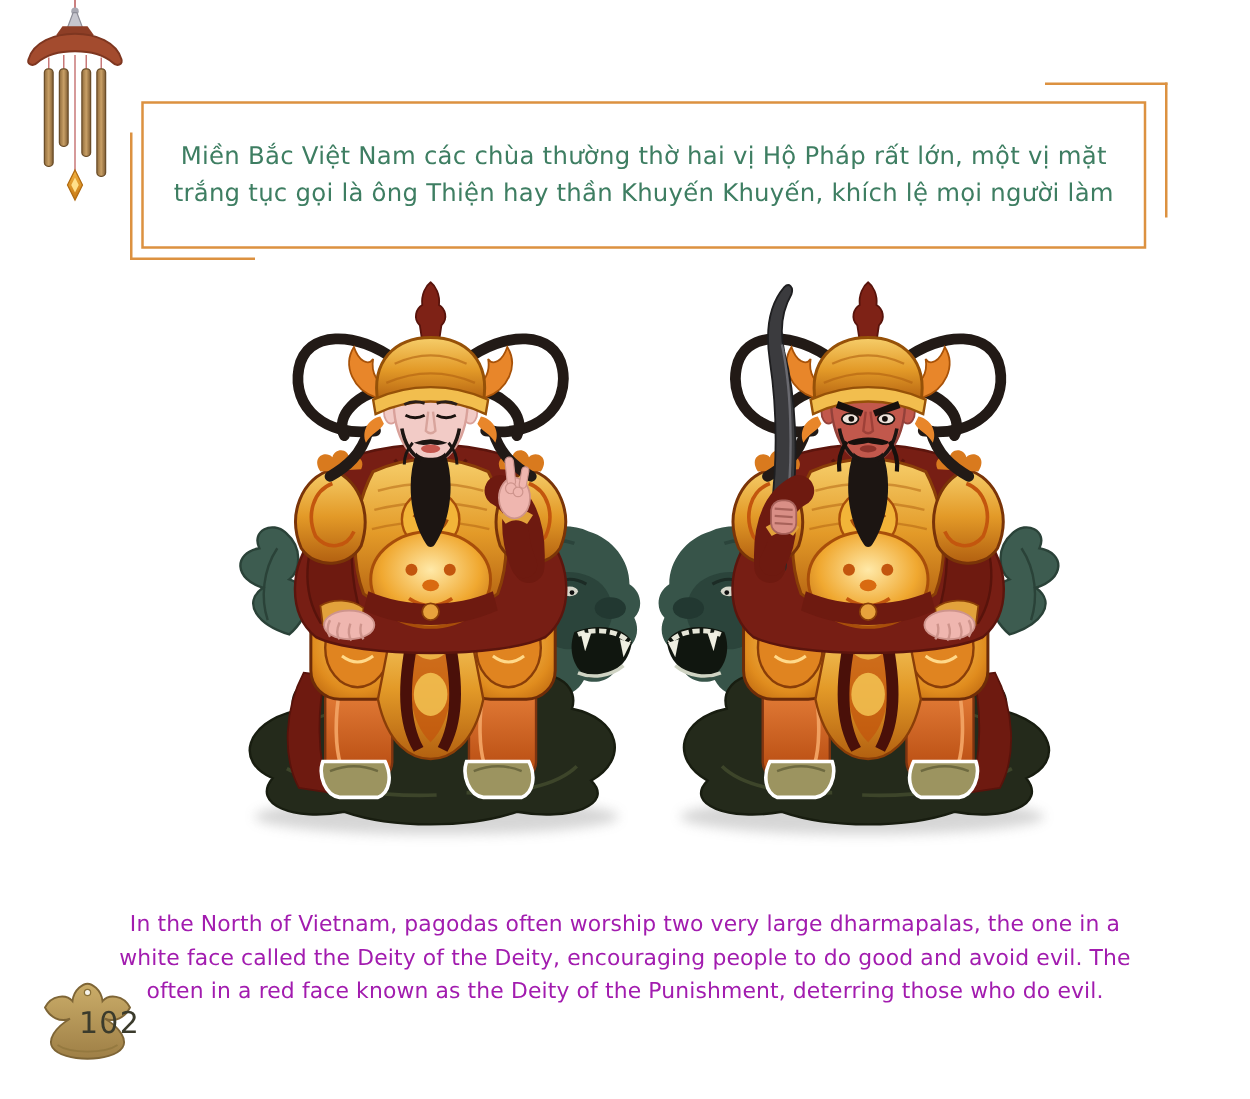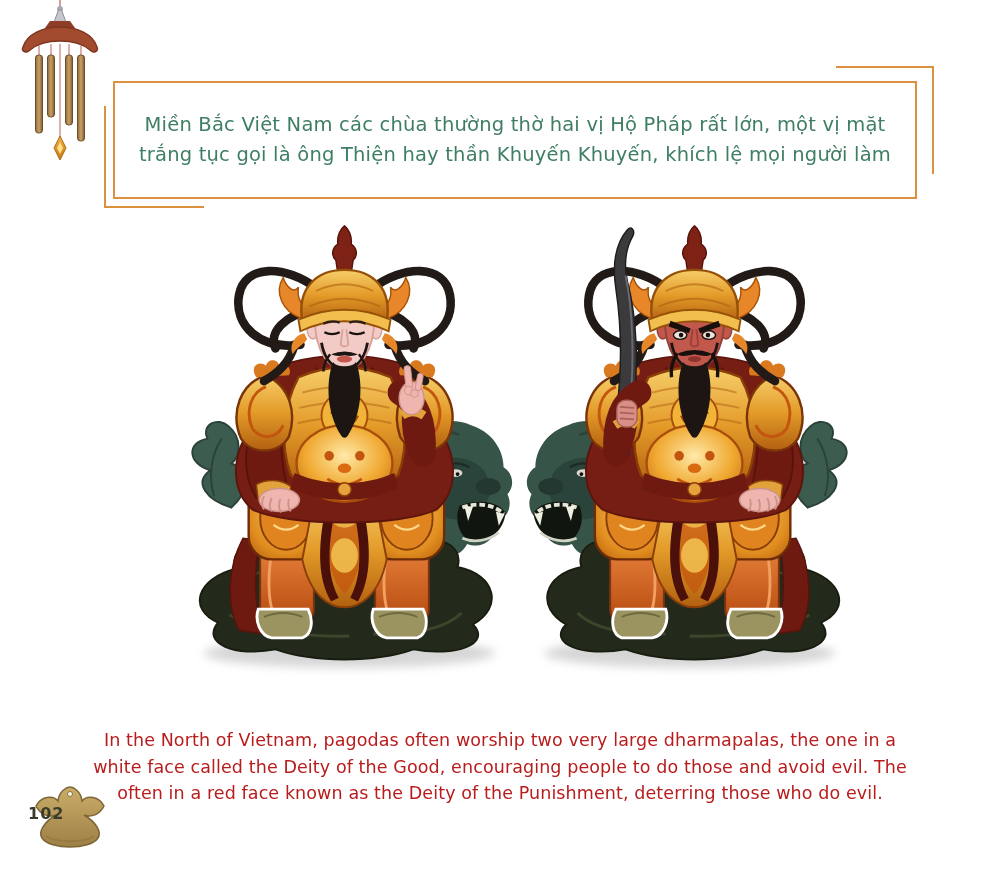--- a/index.html
+++ b/index.html
@@ -28,29 +28,29 @@
     border-top:2.5px solid #DC9140;border-right:2.5px solid #DC9140;
   }
   
   .illustration{position:absolute;left:0;top:222px;width:1000px;height:480px;}
   .statue{position:absolute;top:0;width:345px;height:460px;}
   .statue--good{left:172px;--face:#F2CBC6;--facestroke:#D9A19A;}
   .statue--evil{left:522px;--face:#C2584C;--facestroke:#93413A;}
   
   .caption{position:absolute;left:70px;top:727px;width:860px;text-align:center;}
   .caption-line{
-    font-size:17.5px;line-height:26.5px;color:#b91c1c;
+    font-size:17.5px;line-height:26.5px;color:#a21caf;
     letter-spacing:.1px;white-space:nowrap;
   }
   
   .badge{position:absolute;left:28px;top:780px;width:84px;height:70px;}
   .badge svg{position:absolute;left:0;top:0;}
   .badge-number{
-    position:absolute;left:0;top:24px;width:84px;text-align:left;
-    font-size:16px;font-weight:bold;color:#3B3B2C;letter-spacing:1px;
+    position:absolute;left:0;top:24px;width:84px;text-align:right;
+    font-size:24px;font-weight:normal;color:#3B3B2C;letter-spacing:1px;
   }
 </style>
 </head>
 <body>
 
 <svg width="0" height="0" style="position:absolute" aria-hidden="true">
 <defs>
   <linearGradient id="goldG" x1="0" y1="0" x2="0" y2="1">
     <stop offset="0" stop-color="#F6CE6A"></stop>
         <stop offset="0.5" stop-color="#E39A28"></stop>
@@ -289,21 +289,21 @@
       <g transform="translate(360,0) scale(-1,1)">
         <use href="#gbody"></use>
         <use href="#feat-fierce"></use>
         <use href="#arm-sword"></use>
       </g>
     </svg>
   </div>
 
   <div class="caption">
     <div class="caption-line">In the North of Vietnam, pagodas often worship two very large dharmapalas, the one in a</div>
-    <div class="caption-line">white face called the Deity of the Good, encouraging people to do those and avoid evil. The</div>
+    <div class="caption-line">white face called the Deity of the Deity, encouraging people to do good and avoid evil. The</div>
     <div class="caption-line">often in a red face known as the Deity of the Punishment, deterring those who do evil.</div>
   </div>
 
   <div class="badge">
     <svg viewBox="0 0 84 70" width="84" height="70">
       <path d="M8,26 C13,16 25,15 30,21 C31,11 39,7 42,7 C45,7 53,11 54,21 C59,15 71,16 76,26 C72,34 64,38 56,35 C68,42 74,52 70,58 C62,70 22,70 14,58 C10,52 16,42 28,35 C20,38 12,34 8,26 Z" fill="url(#badgeG)" stroke="#7E6536" stroke-width="1.5"></path>
       <circle cx="42" cy="14" r="2.5" fill="#F7F4EC" stroke="#8A7138" stroke-width="1"></circle>
       <path d="M18,56 C28,63 56,63 66,56" stroke="#8A7138" stroke-width="1.5" fill="none" opacity="0.6"></path>
     </svg>
     <div class="badge-number">102</div>

